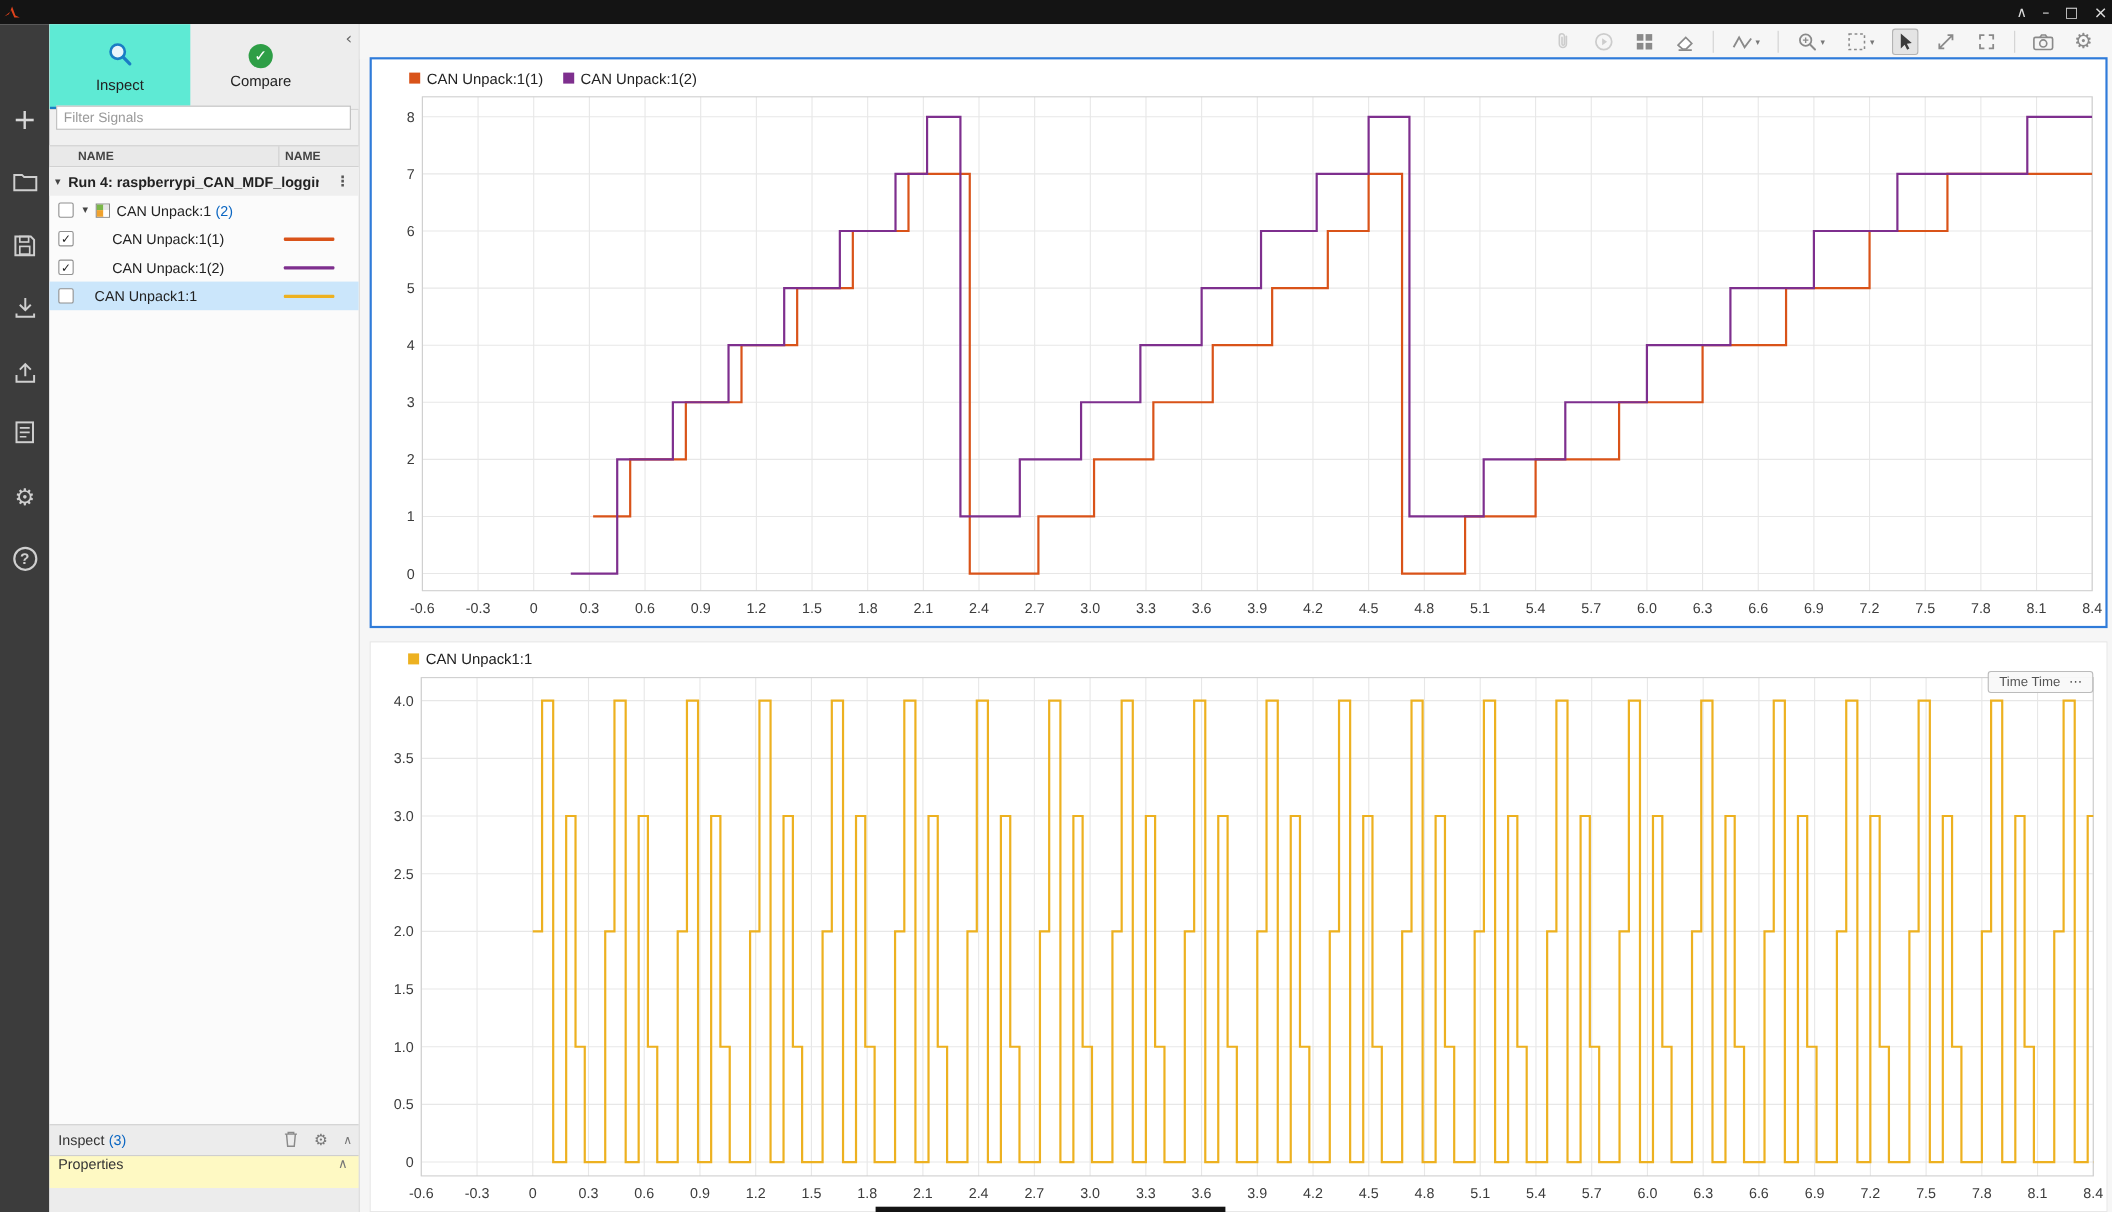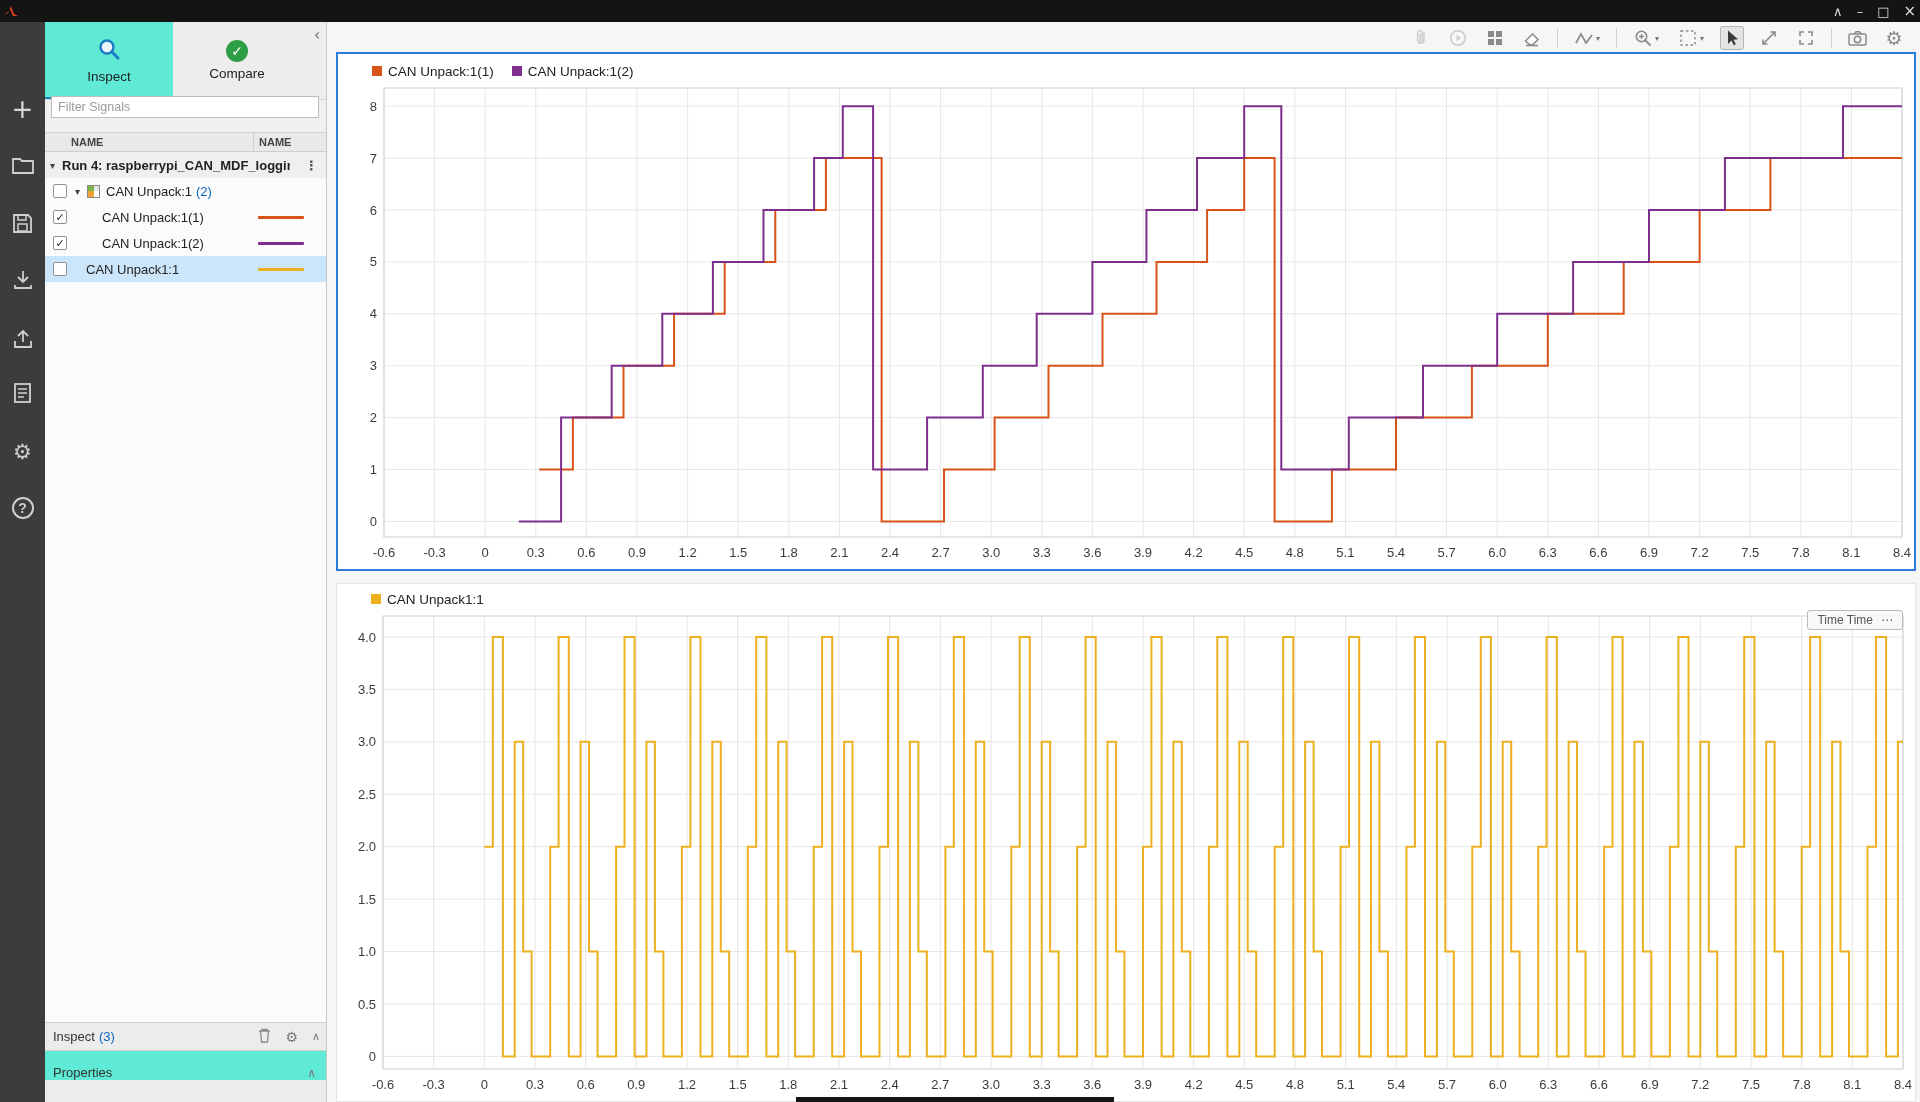--- a/index.html
+++ b/index.html
@@ -58,22 +58,22 @@
   .link-blue { color:#0b66c2; margin-left:4px; }
   .kebab { position:absolute; right:8px; font-size:13px; color:#555; }
   .sig-grid-icon { width:13px; height:13px; border:1px solid #8a8a8a; margin-right:6px; display:grid;
                    grid-template-columns:1fr 1fr; grid-template-rows:1fr 1fr; background:#fff; }
   .sig-grid-icon i:nth-child(1){ background:#7ab648; } .sig-grid-icon i:nth-child(2){ background:#e6e6e6; }
   .sig-grid-icon i:nth-child(3){ background:#f0a22e; } .sig-grid-icon i:nth-child(4){ background:#fff; }
 
   .archivebar { position:absolute; left:0; bottom:52px; width:100%; height:28px; background:#ececec; border-top:1px solid #cfcfcf;
                 display:flex; align-items:center; font-size:13px; color:#333; padding-left:8px; }
   .archivebar .aicons { position:absolute; right:6px; display:flex; gap:14px; align-items:center; color:#777; }
-  .propsbar { position:absolute; left:0; bottom:22px; width:100%; height:30px; background:#5eead4; border-top:1px solid #cfcfcf;
-              display:flex; align-items:flex-end; font-size:13px; color:#333; padding-left:8px; }
+  .propsbar { position:absolute; left:0; bottom:22px; width:100%; height:30px; background:#fef9c3; border-top:1px solid #cfcfcf;
+              display:flex; align-items:flex-start; font-size:13px; color:#333; padding-left:8px; }
   .propsbar .chev { position:absolute; right:10px; color:#777; font-size:12px; }
   .sidebar-bottom-fill { position:absolute; left:0; bottom:0; width:100%; height:22px; background:#ececec; }
 
   
   .main { position:absolute; left:327px; top:22px; right:0; bottom:0; background:#f6f6f6; }
   .plot-toolbar { position:absolute; left:0; top:0; right:0; height:32px; display:flex; align-items:center;
                   justify-content:flex-end; gap:13px; padding-right:14px; background:#f6f6f6; }
   .tool { width:24px; height:24px; display:flex; align-items:center; justify-content:center; position:relative; }
   .tool.with-caret { width:32px; }
   .tool.selected { background:#e4e4e4; border:1px solid #b4b4b4; border-radius:3px; }

